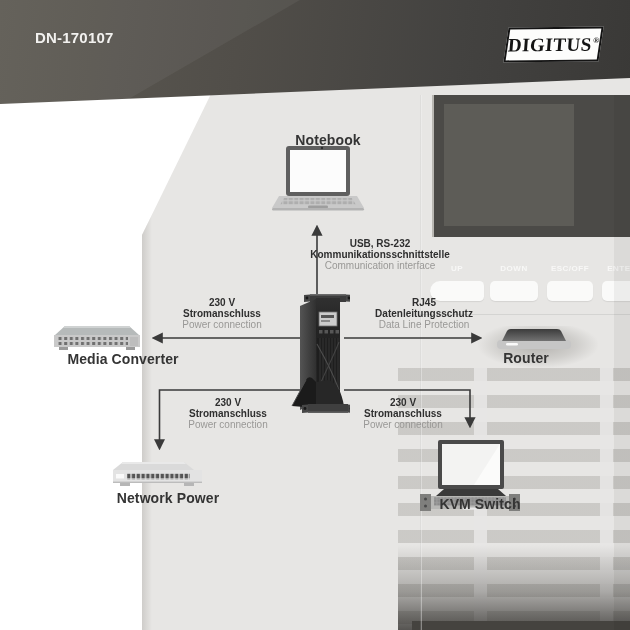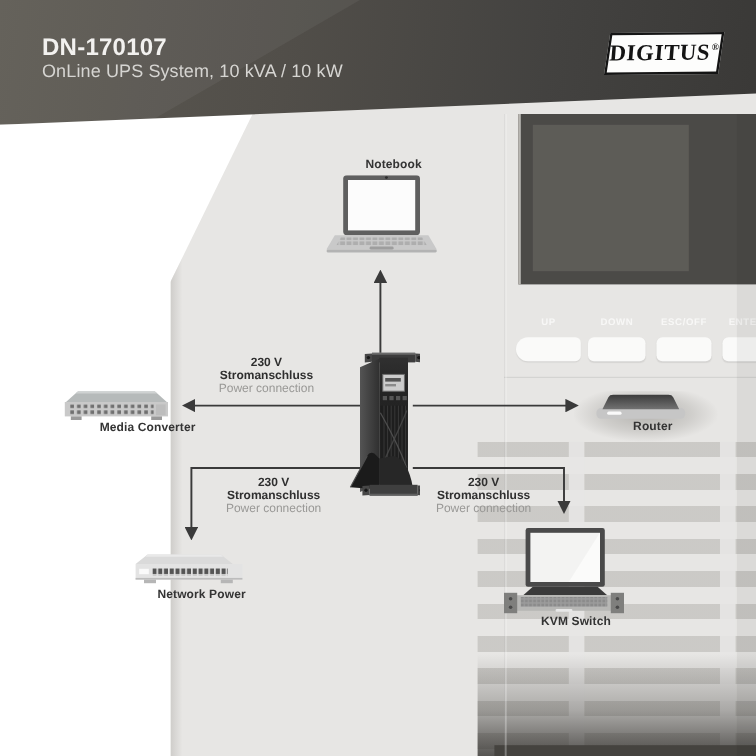--- a/index.html
+++ b/index.html
@@ -37,36 +37,36 @@
     background:linear-gradient(180deg,rgba(62,60,56,0) 0%,rgba(62,60,56,.35) 55%,rgba(50,48,45,.8) 100%);}
   .bottom-strip{position:absolute;left:412px;top:621px;width:218px;height:9px;background:#45433f;}
 
   
   .header{position:absolute;left:0;top:0;width:630px;height:112px;
     clip-path:polygon(0 0,630px 0,630px 78px,0 104px);
     background:linear-gradient(97deg,#5d5a53 0%,#514e49 38%,#434240 72%,#3a3937 100%);
     filter:drop-shadow(0 1px 1px rgba(0,0,0,.3));}
   .header-facet{position:absolute;left:0;top:0;width:100%;height:100%;
     clip-path:polygon(0 0,300px 0,120px 104px,0 104px);background:rgba(255,255,255,.05);}
-  .product-id{position:absolute;left:35px;top:29px;font-size:20px;font-weight:bold;
+  .product-id{position:absolute;left:35px;top:29px;font-size:15px;font-weight:bold;
     color:var(--header-text);letter-spacing:.2px;}
   .subtitle{position:absolute;left:35px;top:51px;font-size:15px;color:var(--header-subtext);letter-spacing:.1px;}
   .logo{position:absolute;left:506px;top:27px;width:95px;height:35px;background:#fdfdfc;
     border:2.5px solid #141414;transform:skewX(-9deg) rotate(-.5deg);
     display:flex;align-items:center;justify-content:center;}
   .logo-text{font-family:"Liberation Serif",serif;font-weight:bold;font-size:19px;color:#141414;
     letter-spacing:.5px;transform:skewX(4deg);}
   .logo-reg{font-size:8px;vertical-align:8px;margin-left:1px;}
 
   
   .arrows{position:absolute;left:0;top:0;}
   .arrows path{stroke:var(--arrow);stroke-width:1.6;fill:none;}
   #ah path{fill:var(--arrow);stroke:none;}
   .dev{position:absolute;}
-  .dev-label{position:absolute;transform:translateX(-50%);font-size:10px;font-weight:bold;
+  .dev-label{position:absolute;transform:translateX(-50%);font-size:14px;font-weight:bold;
     color:#343434;white-space:nowrap;letter-spacing:.1px;padding-left:20px;}
   .conn{position:absolute;transform:translateX(-50%);text-align:center;white-space:nowrap;
     font-size:10px;line-height:11px;}
   .conn .b{font-weight:bold;color:var(--label-strong);display:block;}
   .conn .m{color:var(--label-muted);display:block;}
   .router-shadow{position:absolute;left:478px;top:326px;width:120px;height:42px;
     background:radial-gradient(ellipse at 50% 45%,rgba(138,136,131,.55) 0%,rgba(138,136,131,.25) 45%,rgba(138,136,131,0) 72%);}
 </style>
 </head>
 <body>
@@ -93,21 +93,20 @@
     <div class="grill-dark"></div>
     <div class="bottom-strip"></div>
     <div class="vline"></div>
     <div class="right-shade"></div>
     <div class="photo-edge"></div>
   </div>
 
   <div class="header">
     <div class="header-facet"></div>
     <div class="product-id">DN-170107</div>
-    <div class="subtitle">OnLine UPS System, 10 kVA / 10 kW</div>
   </div>
   <div class="logo">
     <span class="logo-text"><span>DIGITUS</span><span class="logo-reg">®</span></span>
   </div>
 
   <svg class="arrows" width="630" height="630">
     <defs>
       <marker id="ah" viewBox="0 0 10 10" refX="7" refY="5" markerWidth="7" markerHeight="7" orient="auto-start-reverse">
         <path d="M0,0 L10,5 L0,10 z"></path>
       </marker>
@@ -245,29 +244,39 @@
     <rect x="18" y="118" width="40" height="9" fill="#3f3f3f"></rect>
     <rect x="18" y="125.4" width="40" height="1.6" fill="#5f5f5f"></rect>
     <path d="M12,119 L18,118.5 L18,126.5 L12,127 Z" fill="#474747"></path>
     <path d="M58,118.5 L64,119 L64,127 L58,126.5 Z" fill="#474747"></path>
     <circle cx="15" cy="122.5" r="1.4" fill="#181818"></circle>
     <circle cx="61" cy="122.5" r="1.4" fill="#181818"></circle>
   </svg>
 
   <div class="dev-label" style="left:318px;top:132px;">Notebook</div>
   <div class="dev-label" style="left:113px;top:351px;">Media Converter</div>
-  <div class="dev-label" style="left:534px;top:350px;">Router</div>
+  <div class="dev-label" style="left:516px;top:350px;">Router</div>
   <div class="dev-label" style="left:158px;top:490px;">Network Power</div>
-  <div class="dev-label" style="left:470px;top:513px;">KVM Switch</div>
-
+  <div class="dev-label" style="left:470px;top:496px;">KVM Switch</div>
+
+  <div class="conn" style="left:380px;top:238px;">
+    <span class="b">USB, RS-232</span>
+    <span class="b">Kommunikationsschnittstelle</span>
+    <span class="m">Communication interface</span>
+  </div>
   <div class="conn" style="left:222px;top:297px;">
     <span class="b">230 V</span>
     <span class="b">Stromanschluss</span>
     <span class="m">Power connection</span>
   </div>
+  <div class="conn" style="left:424px;top:297px;">
+    <span class="b">RJ45</span>
+    <span class="b">Datenleitungsschutz</span>
+    <span class="m">Data Line Protection</span>
+  </div>
   <div class="conn" style="left:228px;top:397px;">
     <span class="b">230 V</span>
     <span class="b">Stromanschluss</span>
     <span class="m">Power connection</span>
   </div>
   <div class="conn" style="left:403px;top:397px;">
     <span class="b">230 V</span>
     <span class="b">Stromanschluss</span>
     <span class="m">Power connection</span>
   </div>

